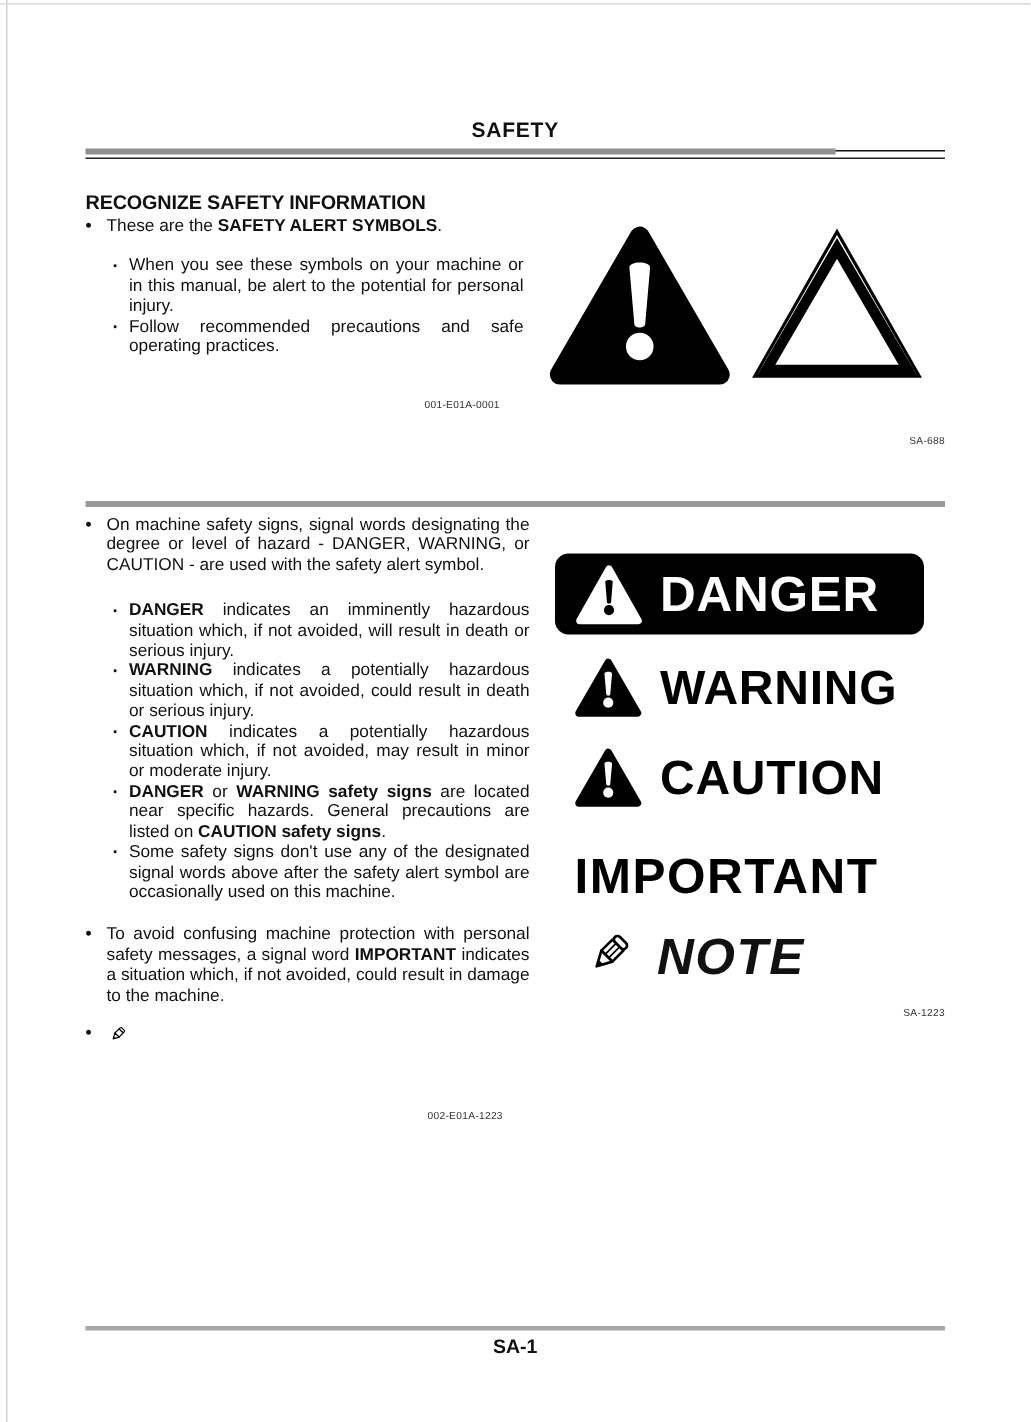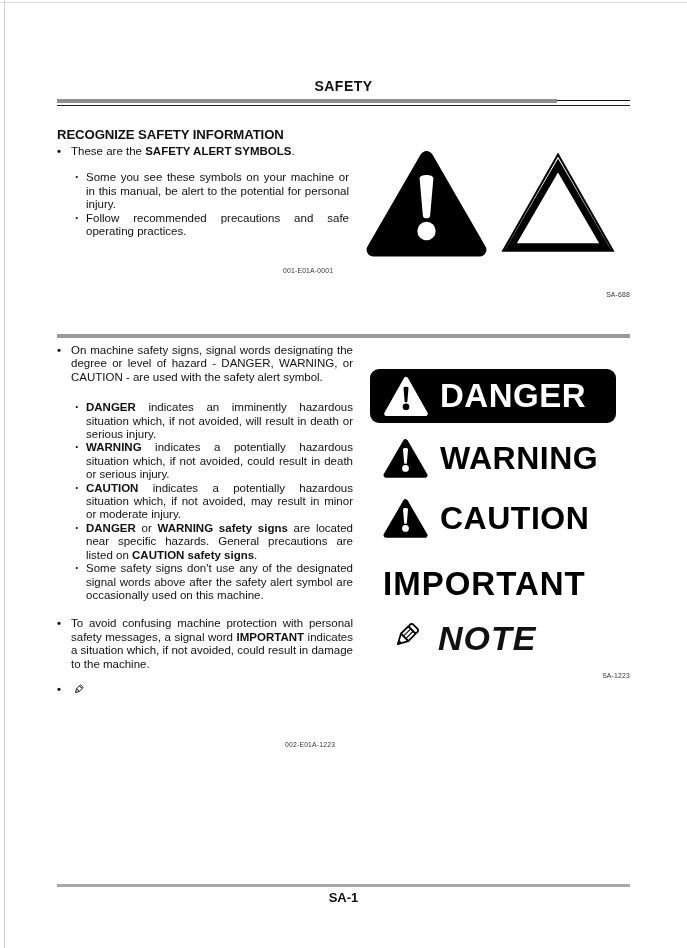--- a/index.html
+++ b/index.html
@@ -79,21 +79,21 @@
 
 <div class="abs col-left-1">
   <div class="sec-heading">RECOGNIZE SAFETY INFORMATION</div>
   <div class="bullet-row smalltext">
     <span class="bullet-marker">•</span>
     <span><span>These are the </span><span class="b">SAFETY ALERT SYMBOLS</span><span>.</span></span>
   </div>
   <ul class="sub-list smalltext">
     <li>
       <span class="sub-marker">·</span>
-      <span>Some you see these symbols on your machine or in this manual, be alert to the potential for personal injury.</span>
+      <span>When you see these symbols on your machine or in this manual, be alert to the potential for personal injury.</span>
     </li>
     <li>
       <span class="sub-marker">·</span>
       <span>Follow recommended precautions and safe operating practices.</span>
     </li>
   </ul>
 </div>
 
 <div class="abs tri-filled">
   <svg width="127" height="109" viewBox="0 0 100 90">

